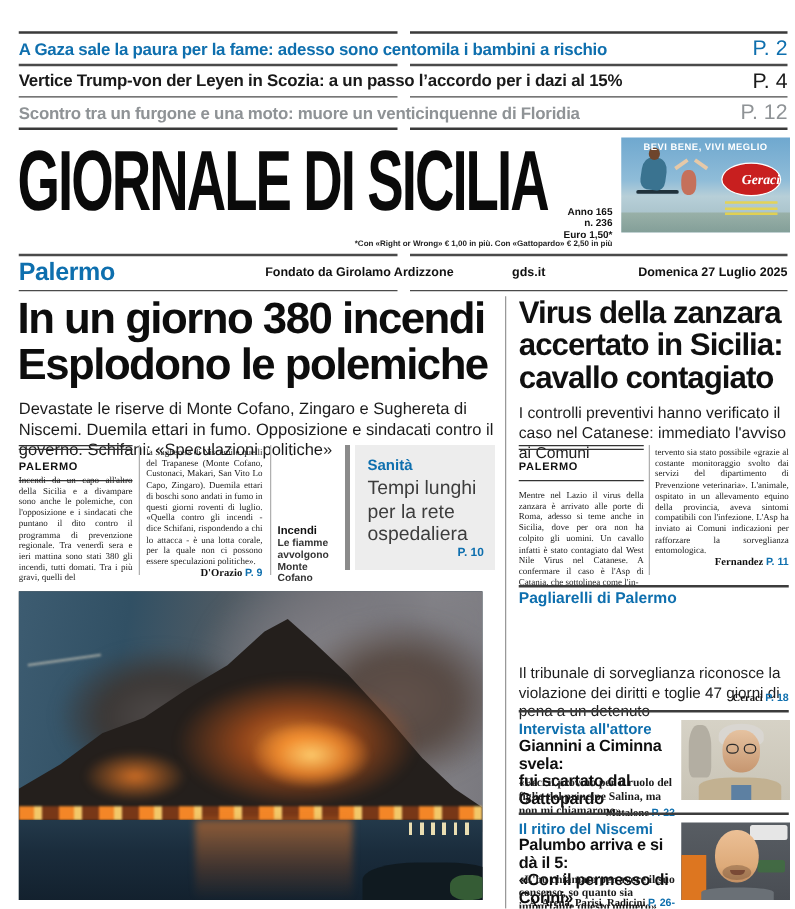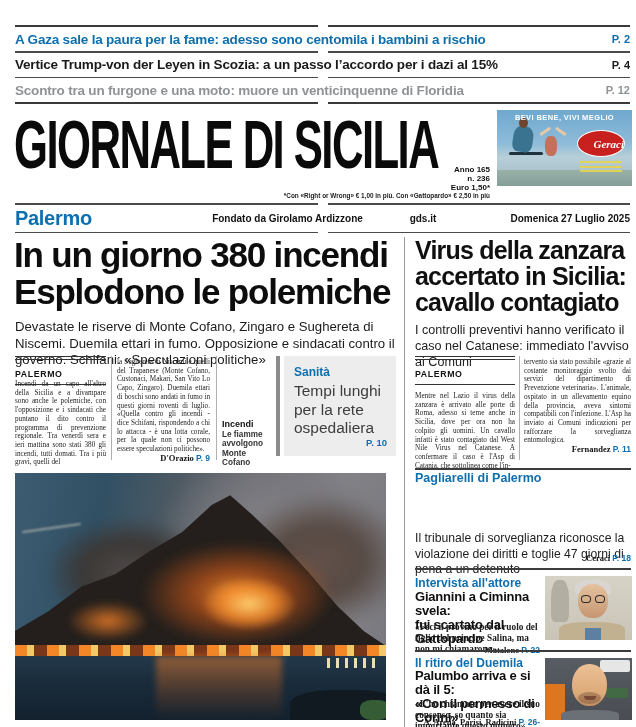--- a/index.html
+++ b/index.html
@@ -7,21 +7,21 @@
   .page { position:relative; width:636px; height:727px; background:#fff; overflow:hidden;
           font-family:"Liberation Sans", sans-serif; color:#111; }
 
   
   .topstrip { position:absolute; left:15px; right:6px; top:25px; }
   .hrule { display:flex; gap:10px; }
   .hrule i { flex:1; height:2px; background:#3a3a3a; }
   .hrule.thin i { height:1.5px; background:#4a4a4a; }
   .strip-row { display:flex; align-items:center; height:24px; }
   .strip-text { flex:1; font-size:13.5px; font-weight:800; letter-spacing:-.2px; }
-  .strip-page { font-size:11px; font-weight:700;margin-left:48px; }
+  .strip-page { font-size:17px; font-weight:400;margin-left:48px; }
   .tone-blue { color:#0e6fae; }
   .tone-black { color:#1a1a1a; }
   .tone-gray { color:#8f9396; }
 
   
   .logo { position:absolute; left:14px; top:112px; width:480px; height:66px; overflow:visible;
           font-size:56px; font-weight:900; letter-spacing:-2px; color:#0a0a0a; white-space:nowrap;
           transform:scale(.78,1.22); transform-origin:left center; line-height:66px; }
   .ad { position:absolute; left:497px; top:110px; width:135px; height:76px; overflow:hidden;
         background:linear-gradient(180deg,#6fa8cf 0%,#8fbcd8 45%,#b7cfd8 62%,#9db8c0 100%); }
@@ -330,21 +330,21 @@
     <div class="g-hair"></div>
     <div class="g-face"></div>
     <div class="g-glass1"></div>
     <div class="g-glass2"></div>
     <div class="g-jacket"></div>
     <div class="g-shirt"></div>
   </div>
 
   <div class="secrule" style="top:650px;"></div>
 
-  <div class="sec-kicker kicker-blue" style="top:656px; font-size:12px;">Il ritiro del Duemila</div>
+  <div class="sec-kicker kicker-blue" style="top:656px; font-size:12px;">Il ritiro del Niscemi</div>
   <div class="sec-hl mini-hl hl" style="top:669px;">
     <span>Palumbo arriva e si dà il 5:</span>
     <span>«Con il permesso di Corini»</span>
   </div>
   <div class="mini-quote" style="top:699px;">«L'ho chiamato per avere il suo consenso, so quanto sia importante questo numero»</div>
   <div class="sec-byline byline" style="left:415px; top:717px; width:125px;">
     <span>A. Arena, Parisi, Radicini</span>
     <span class="pg">P. 26-27</span>
   </div>
   <div class="sidephoto pph">

